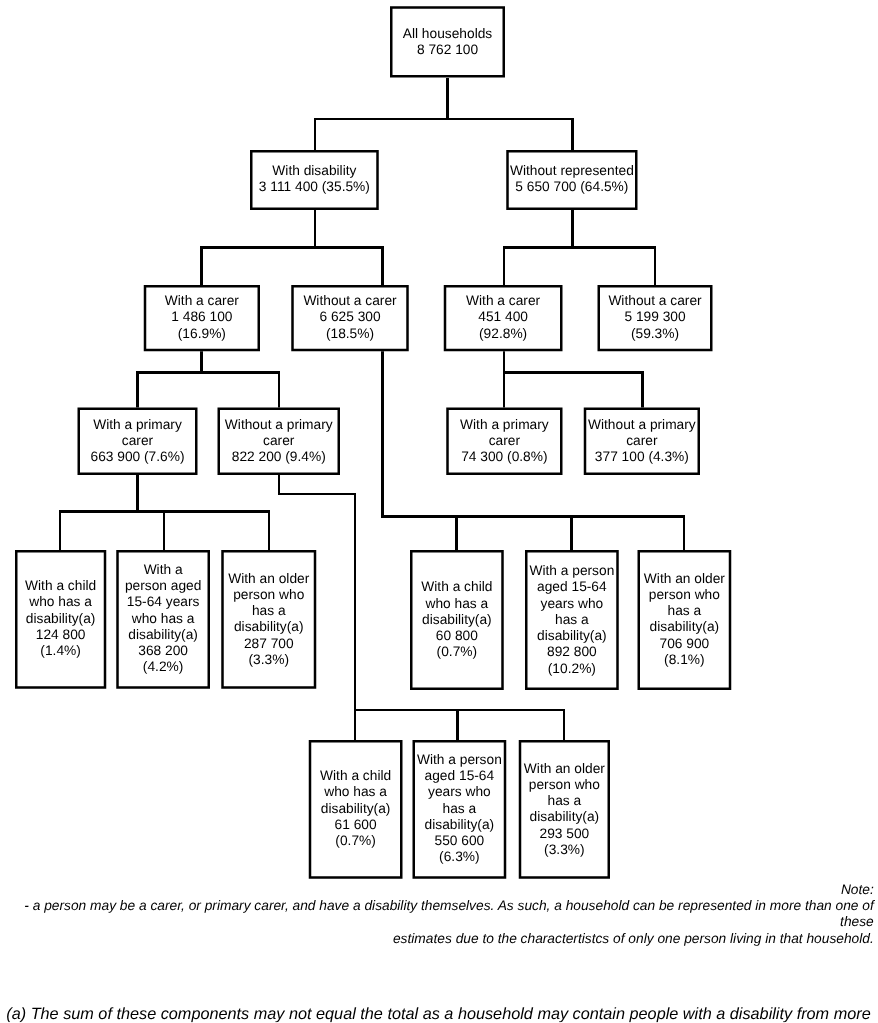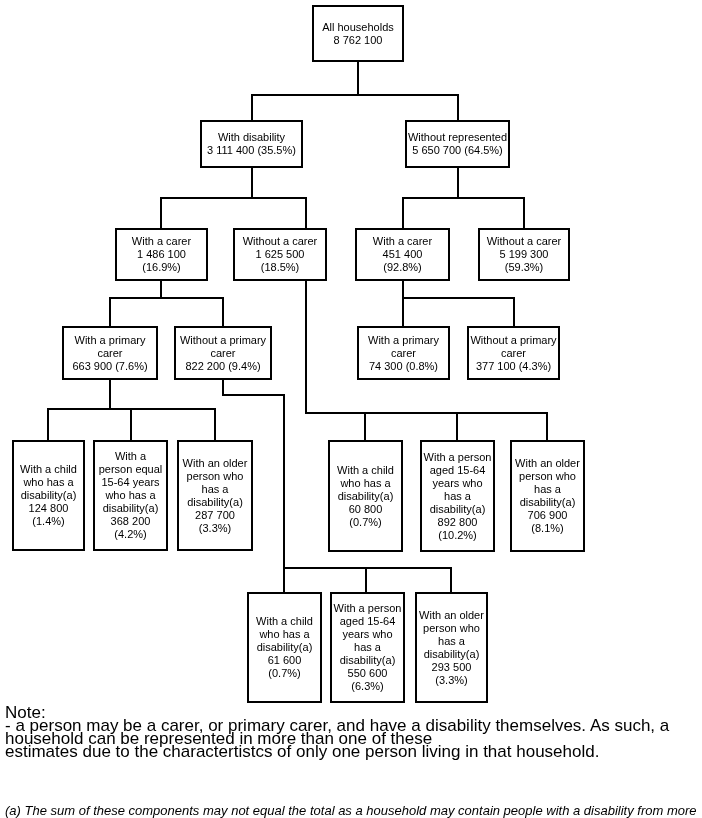--- a/index.html
+++ b/index.html
@@ -21,21 +21,23 @@
     flex-direction:column;
     justify-content:center;
     text-align:center;
     font-size:11px;
     line-height:13px;
   }
   .node .ln{white-space:nowrap;}
   .notes{
     position:absolute;
     left:5px;top:706px;width:694px;
-    font-size:17px;line-height:13px;
+    font-size:11px;line-height:13px;
+    font-style:italic;
+    text-align:right;
   }
   .footnote{
     position:absolute;
     left:5px;top:788px;width:694px;
     font-size:13px;line-height:13px;
     font-style:italic;
     margin-top:16px;
   }
 </style>
 </head>
@@ -68,21 +70,21 @@
       <div class="ln">5 650 700 (64.5%)</div>
     </div>
 
   <div class="node" style="left:115px;top:228px;width:93px;height:53px">
       <div class="ln">With a carer</div>
       <div class="ln">1 486 100</div>
       <div class="ln">(16.9%)</div>
     </div>
   <div class="node" style="left:233px;top:228px;width:94px;height:53px">
       <div class="ln">Without a carer</div>
-      <div class="ln">1 625 500</div>
+      <div class="ln">6 625 300</div>
       <div class="ln">(18.5%)</div>
     </div>
   <div class="node" style="left:355px;top:228px;width:95px;height:53px">
       <div class="ln">With a carer</div>
       <div class="ln">451 400</div>
       <div class="ln">(92.8%)</div>
     </div>
   <div class="node" style="left:478px;top:228px;width:92px;height:53px">
       <div class="ln">Without a carer</div>
       <div class="ln">5 199 300</div>
@@ -112,21 +114,21 @@
 
   <div class="node" style="left:12px;top:440px;width:73px;height:111px">
       <div class="ln">With a child</div>
       <div class="ln">who has a</div>
       <div class="ln">disability(a)</div>
       <div class="ln">124 800</div>
       <div class="ln">(1.4%)</div>
     </div>
   <div class="node" style="left:93px;top:440px;width:75px;height:111px">
       <div class="ln">With a</div>
-      <div class="ln">person equal</div>
+      <div class="ln">person aged</div>
       <div class="ln">15-64 years</div>
       <div class="ln">who has a</div>
       <div class="ln">disability(a)</div>
       <div class="ln">368 200</div>
       <div class="ln">(4.2%)</div>
     </div>
   <div class="node" style="left:177px;top:440px;width:76px;height:111px">
       <div class="ln">With an older</div>
       <div class="ln">person who</div>
       <div class="ln">has a</div>

